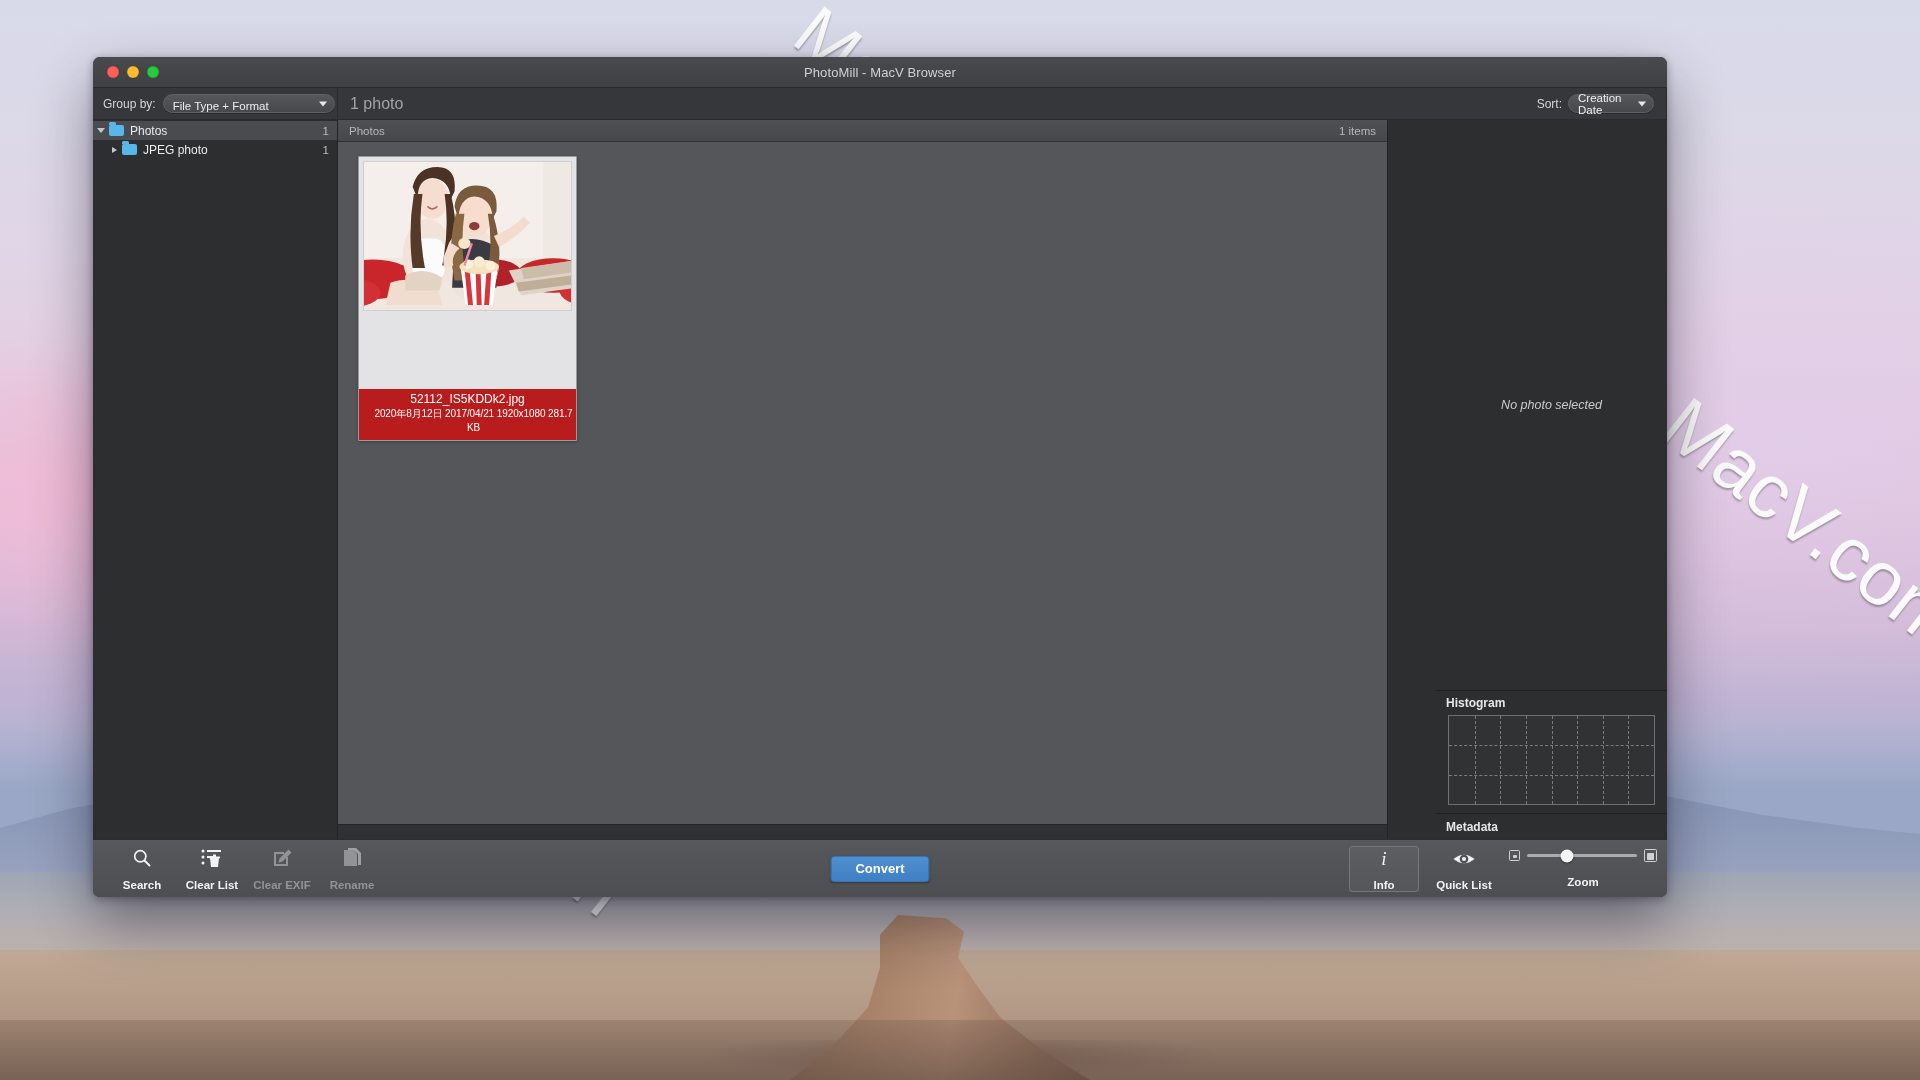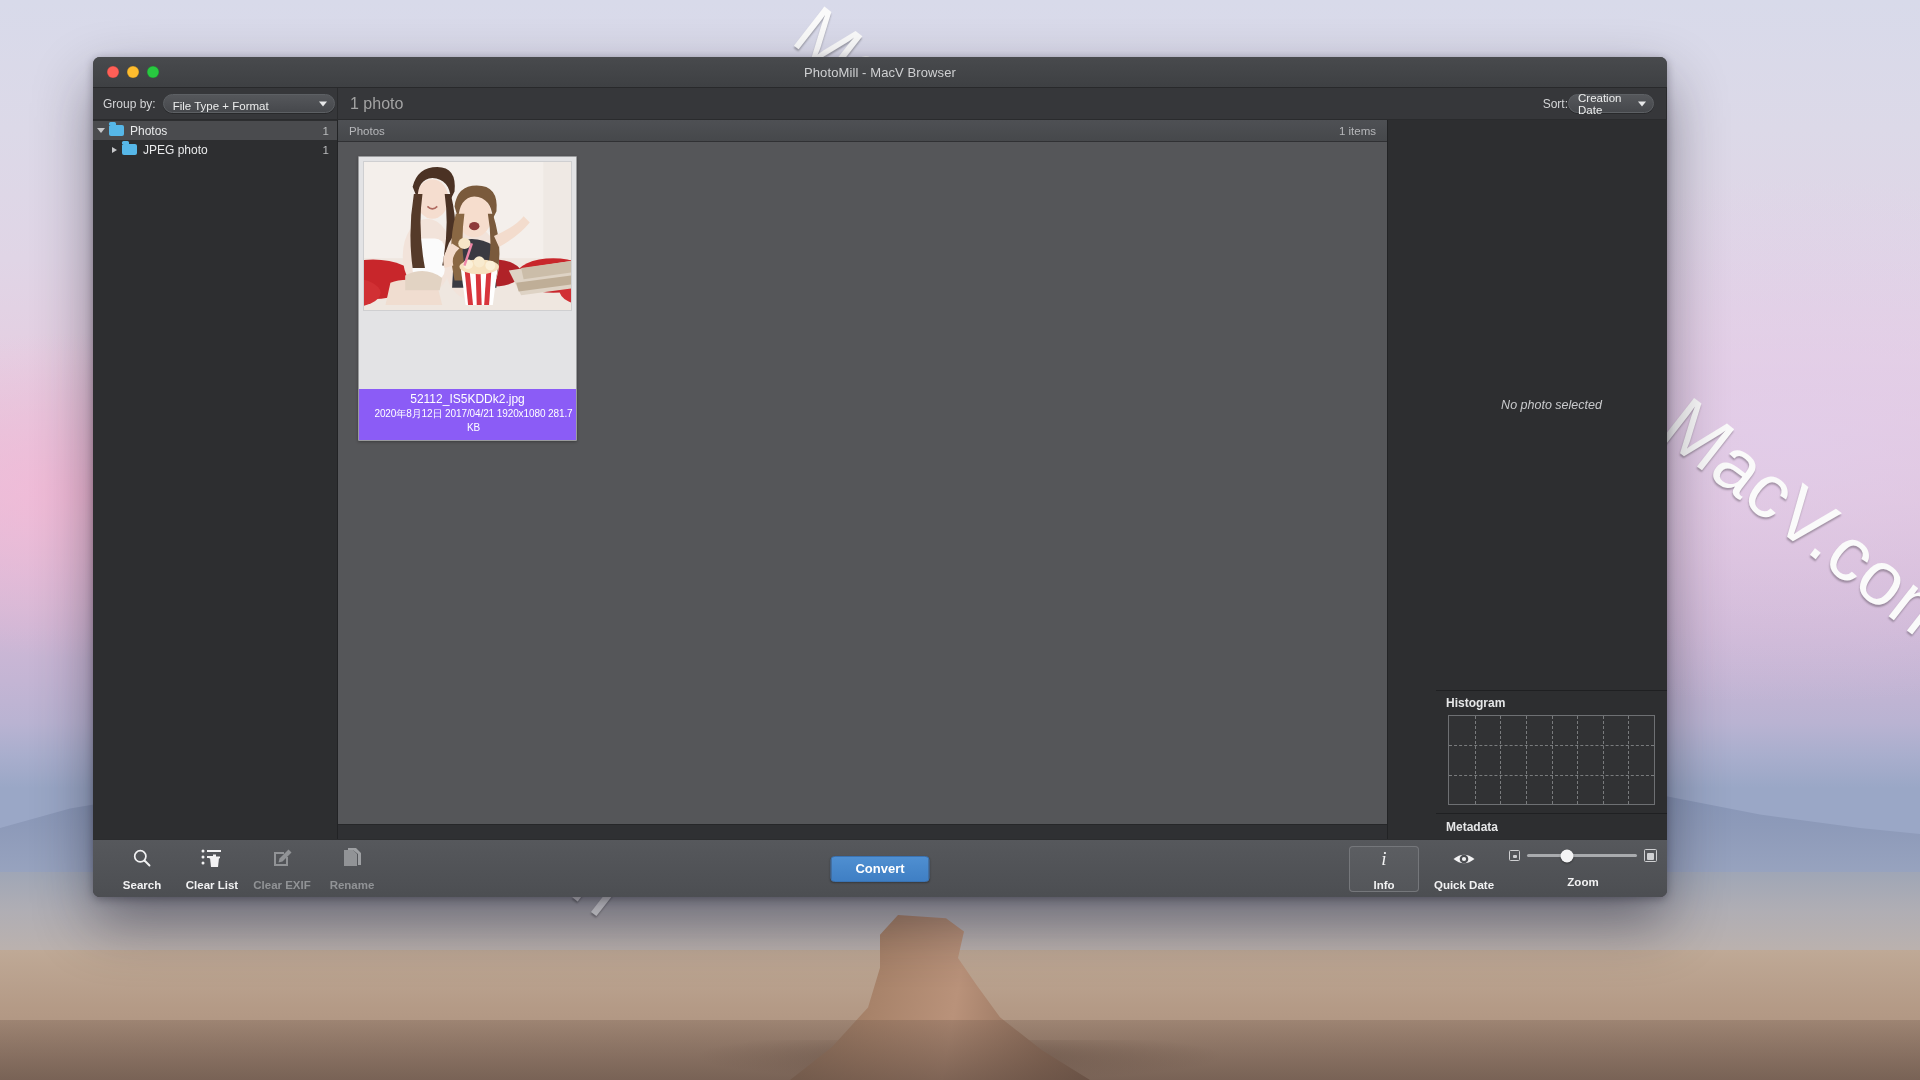--- a/index.html
+++ b/index.html
@@ -145,21 +145,21 @@
     width:0;height:0; border-left:4.5px solid transparent; border-right:4.5px solid transparent;
     border-top:5px solid #e7e8e9;
   }
   #groupby-popup { width:172px;align-items:flex-end; }
   .tr-mid {
     flex:1 1 auto; display:flex; align-items:center; justify-content:space-between;
     padding:0 12px 0 12px;
     border-right:1px solid #2a2b2d;
   }
   .tr-mid .photo-count { font-size:16px; color:#a3a3a3; }
-  .sort-wrap { display:flex; align-items:center; }
+  .sort-wrap { display:flex; align-items:center; gap:6px; }
   #sort-popup { width:86px; }
   .tr-right {
     width:280px; flex:0 0 280px;
     display:flex; align-items:center; padding-left:10px;
   }
   .panel-hdr { font-size:12px; font-weight:bold; color:#e6e7e8; }
 
   
   #body { flex:1 1 auto; display:flex; min-height:0; }
 
@@ -235,21 +235,21 @@
   .thumb-img-wrap {
     height:150px; margin:4px 4px 0 4px;
     background:#f6f2ef;
     display:flex; align-items:center; justify-content:center;
     overflow:hidden;
     border:1px solid #cfcfd1;
   }
   .thumb-img { width:100%; height:100%; display:block; }
   .thumb-spacer { flex:1 1 auto; min-height:78px; background:#e3e3e5; }
   .thumb-caption {
-    background:#8b5cf6;
+    background:#b91c1c;
     color:#ffffff;
     text-align:center;
     padding:3px 2px 5px 2px;
   }
   .cap-name { font-size:12px; line-height:15px; }
   .cap-meta { font-size:10px; line-height:14px; letter-spacing:-.1px;margin-left:12px; }
 
   
   #inspector {
     width:280px; flex:0 0 280px;
@@ -573,21 +573,21 @@
         </div>
 
         <div class="tb-item" style="width:86px">
           <span class="tb-icon">
             <svg width="24" height="18" viewBox="0 0 24 18">
               <path d="M1.5 9 Q12 0.5 22.5 9 Q12 17.5 1.5 9 Z" fill="#f2f2f3"></path>
               <circle cx="12" cy="9" r="4.3" fill="#4c4e52"></circle>
               <circle cx="12" cy="9" r="2.1" fill="#f2f2f3"></circle>
             </svg>
           </span>
-          <span class="tb-text">Quick Date</span>
+          <span class="tb-text">Quick List</span>
         </div>
 
         <div class="zoom-wrap">
           <div class="zoom-track-row">
             <span class="zoom-end-icon small"></span>
             <span class="zoom-slider">
               <span class="zoom-track"></span>
               <span class="zoom-knob" id="zoom-knob" style="left: 36%;"></span>
             </span>
             <span class="zoom-end-icon"></span>

